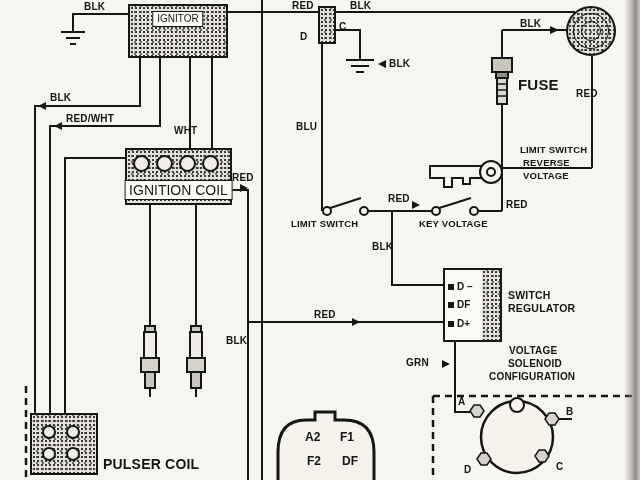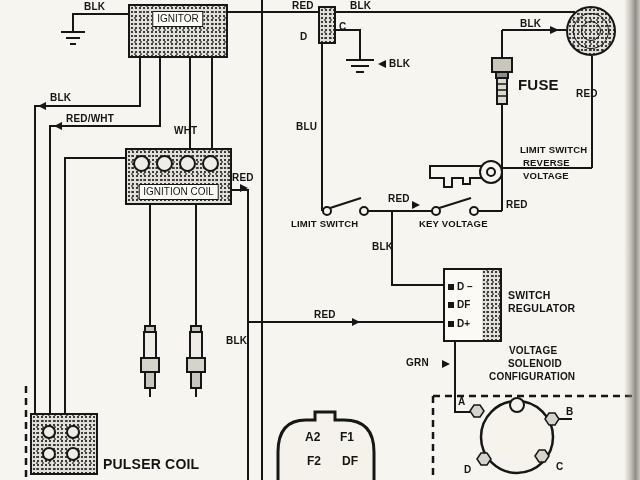--- a/index.html
+++ b/index.html
@@ -7,21 +7,21 @@
     font-family:"Liberation Sans",sans-serif}
   .page{position:relative;width:640px;height:480px;background:#f7f5ef;color:#161616}
   svg.lineart{position:absolute;left:0;top:0;z-index:1}
   .comp{position:absolute;border:2.5px solid #161616;z-index:2}
   .stipple{background-color:#e2e0d8;
     background-image:radial-gradient(#3a3a3a .8px,transparent 1.1px),
                      radial-gradient(#6a6a6a .8px,transparent 1.1px);
     background-size:4px 4px,6px 6px;background-position:0 0,2px 3px}
   .tag{position:absolute;background:#fdfdfa;border:1.5px solid #161616;font-weight:400;
     font-size:10px;line-height:1;padding:2px 4px;white-space:nowrap;z-index:3}
-  .tag-sm{font-size:10px}
+  .tag-sm{font-size:14px}
   .wl{position:absolute;font-weight:700;font-size:10px;line-height:1.15;z-index:3;
     white-space:nowrap;letter-spacing:.2px;color:#141414}
   .wl-sm{font-size:9.5px}
   .term{position:absolute;font-weight:700;font-size:10px;z-index:3;color:#141414}
   .term-lg{font-size:12px}
   .tower{position:absolute;top:5px;width:17px;height:17px;border:2px solid #161616;
     border-radius:50%;background:#efede5}
   .ploop{position:absolute;width:14px;height:14px;border:2px solid #161616;
     border-radius:50%;background:#efede5}
   .horn{position:absolute;left:566px;top:6px;width:50px;height:50px;border:2.5px solid #161616;

